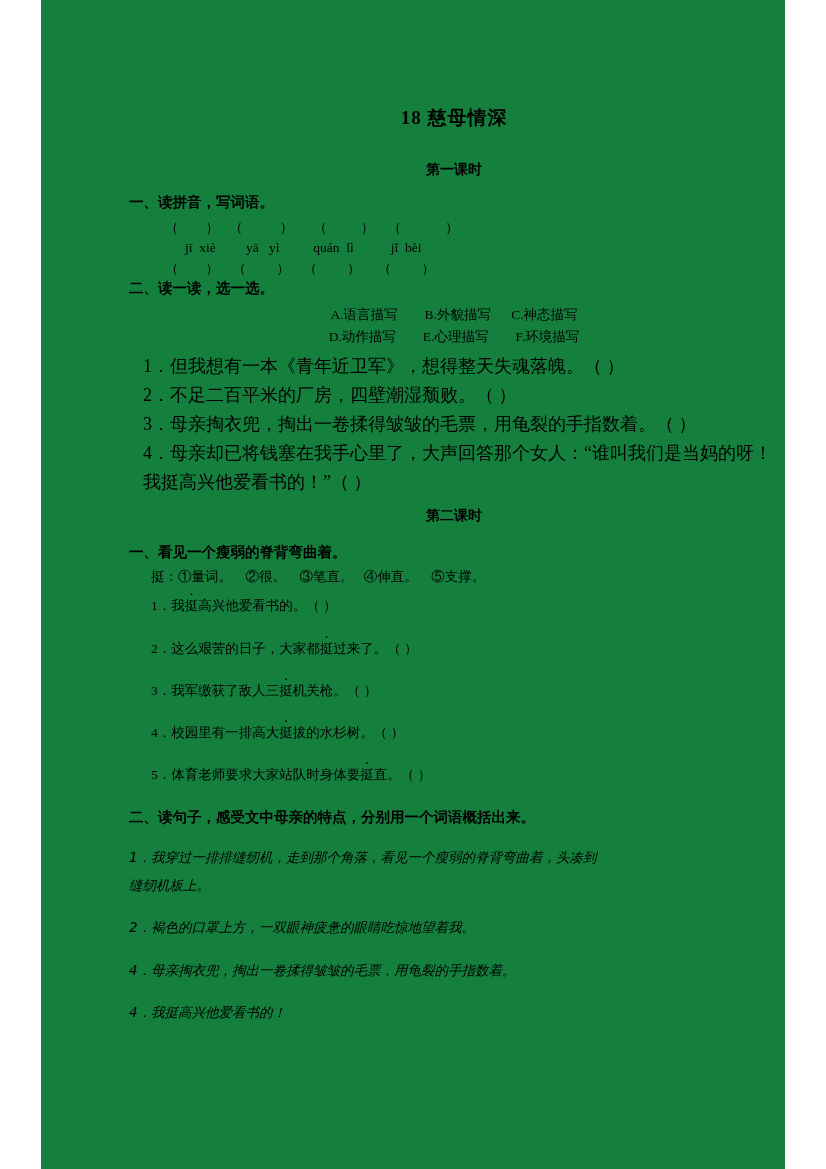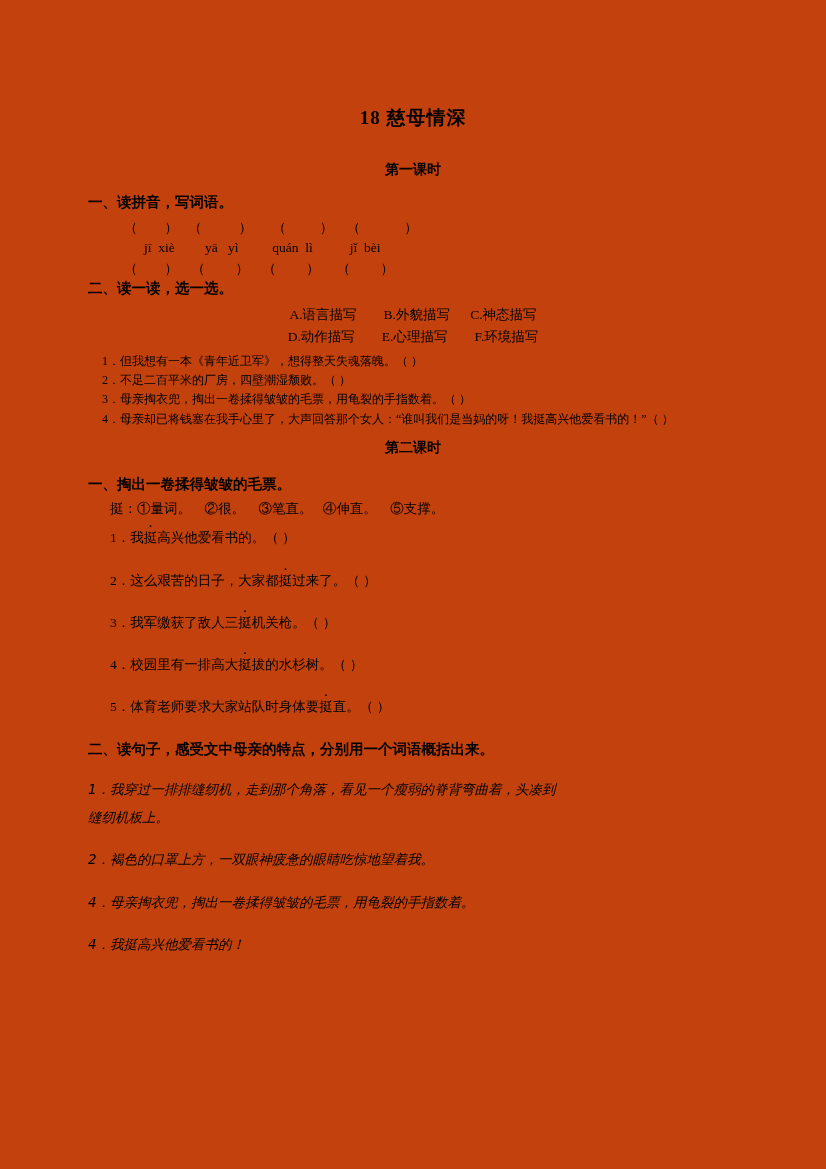--- a/index.html
+++ b/index.html
@@ -6,24 +6,24 @@
     margin: 0;
     padding: 0;
     background: #ffffff;
   }
   body {
     font-family: "Liberation Serif", "DejaVu Serif", serif;
     color: #000000;
   }
   .page {
     position: relative;
-    width: 826px;
+    width: 744px;
     height: 1169px;
     margin: 0 auto;
-    background: #c2410c;
+    background: #15803d;
     overflow: hidden;
   }
   .content {
     position: absolute;
     left: 88px;
     top: 105px;
     width: 650px;
   }
   .doc-title {
     text-align: center;
@@ -66,21 +66,21 @@
     white-space: pre;
     text-align: center;
     line-height: 1.6;
   }
   .q-list {
     margin: 4px 0 0 0;
     padding: 0;
     list-style: none;
   }
   .q-list li {
-    font-size: 12px;
+    font-size: 18px;
     line-height: 1.62;
     margin-left: 14px;
     text-indent: 0;
   }
   .q-list li.wrap {
     margin-left: 14px;
   }
   .note-row {
     font-size: 13.5px;
     white-space: pre;
@@ -151,21 +151,21 @@
 
     <ul class="q-list">
       <li>1．但我想有一本《青年近卫军》，想得整天失魂落魄。（    ）</li>
       <li>2．不足二百平米的厂房，四壁潮湿颓败。（    ）</li>
       <li>3．母亲掏衣兜，掏出一卷揉得皱皱的毛票，用龟裂的手指数着。（     ）</li>
       <li class="wrap">4．母亲却已将钱塞在我手心里了，大声回答那个女人：“谁叫我们是当妈的呀！我挺高兴他爱看书的！”（     ）</li>
     </ul>
 
     <div class="lesson-head-2">第二课时</div>
 
-    <div class="section-title">一、掏出一卷揉得皱皱的毛票。</div>
+    <div class="section-title">一、看见一个瘦弱的脊背弯曲着。</div>
     <div class="note-row">挺：①量词。    ②很。    ③笔直。   ④伸直。    ⑤支撑。</div>
 
     <ul class="spaced-list">
       <li><span>1．我</span><span class="dotted">挺</span><span>高兴他爱看书的。（       ）</span></li>
       <li><span>2．这么艰苦的日子，大家都</span><span class="dotted">挺</span><span>过来了。（      ）</span></li>
       <li><span>3．我军缴获了敌人三</span><span class="dotted">挺</span><span>机关枪。（      ）</span></li>
       <li><span>4．校园里有一排高大</span><span class="dotted">挺</span><span>拔的水杉树。（      ）</span></li>
       <li><span>5．体育老师要求大家站队时身体要</span><span class="dotted">挺</span><span>直。（      ）</span></li>
     </ul>
 

